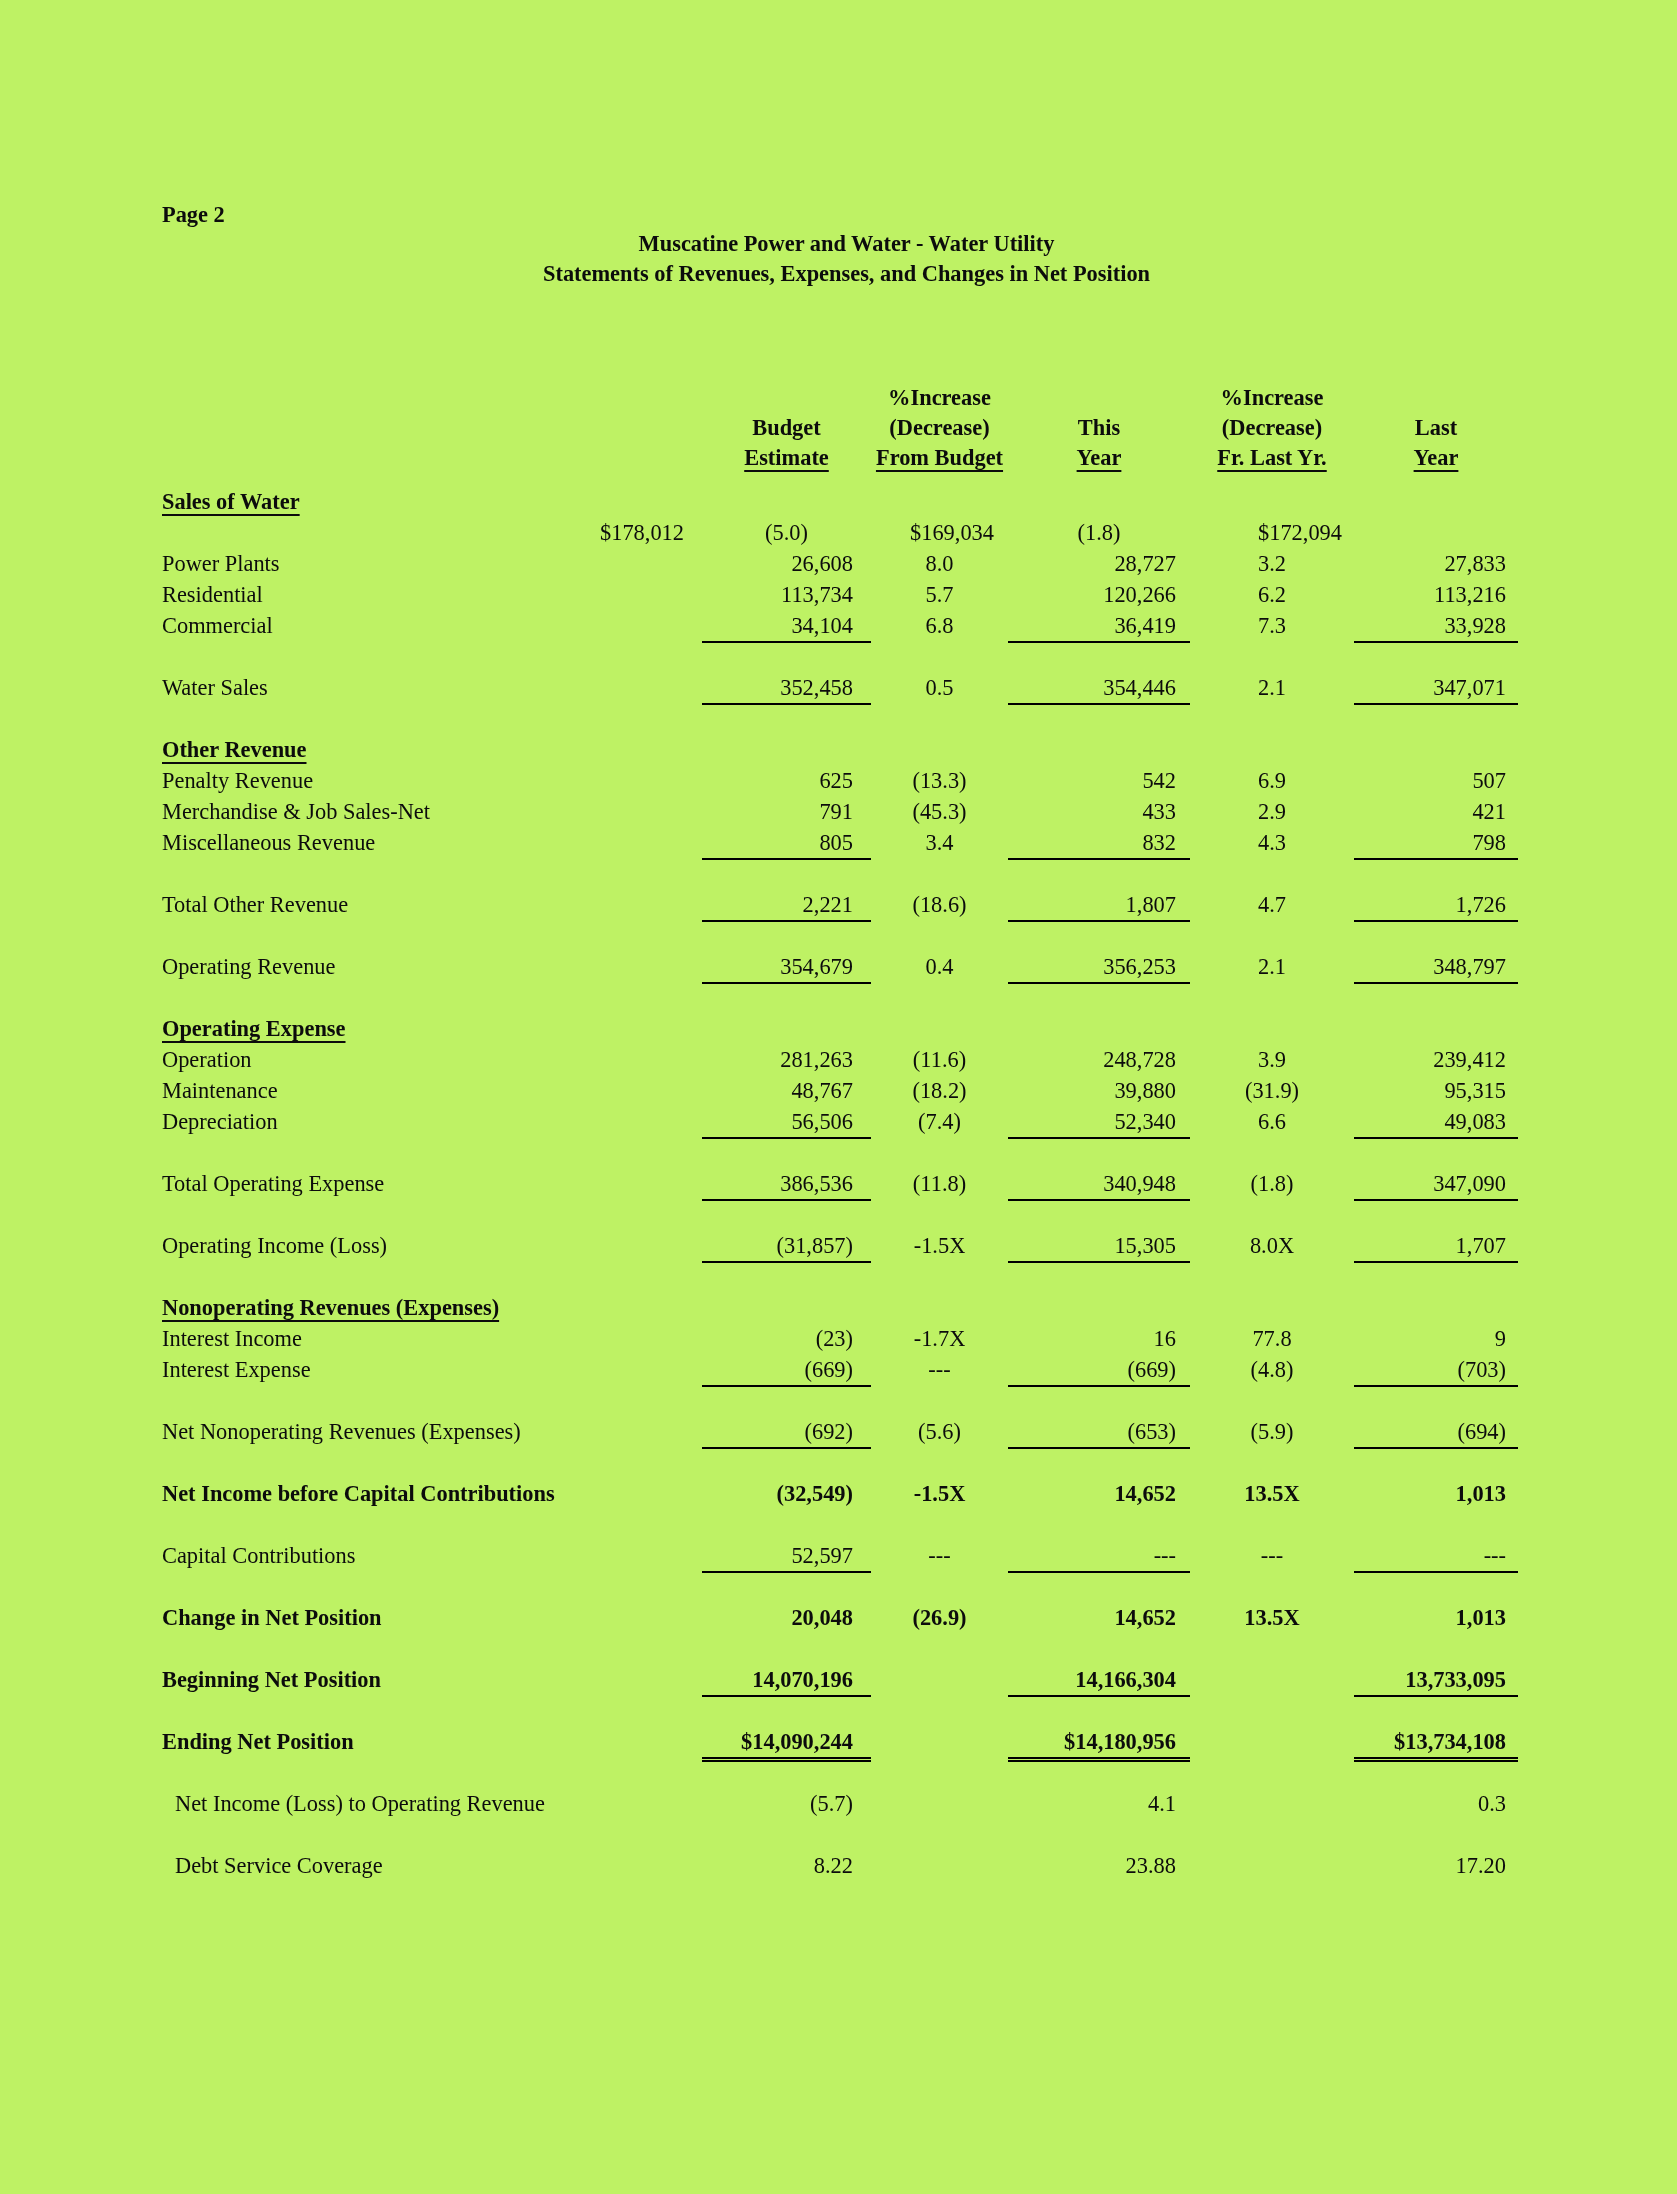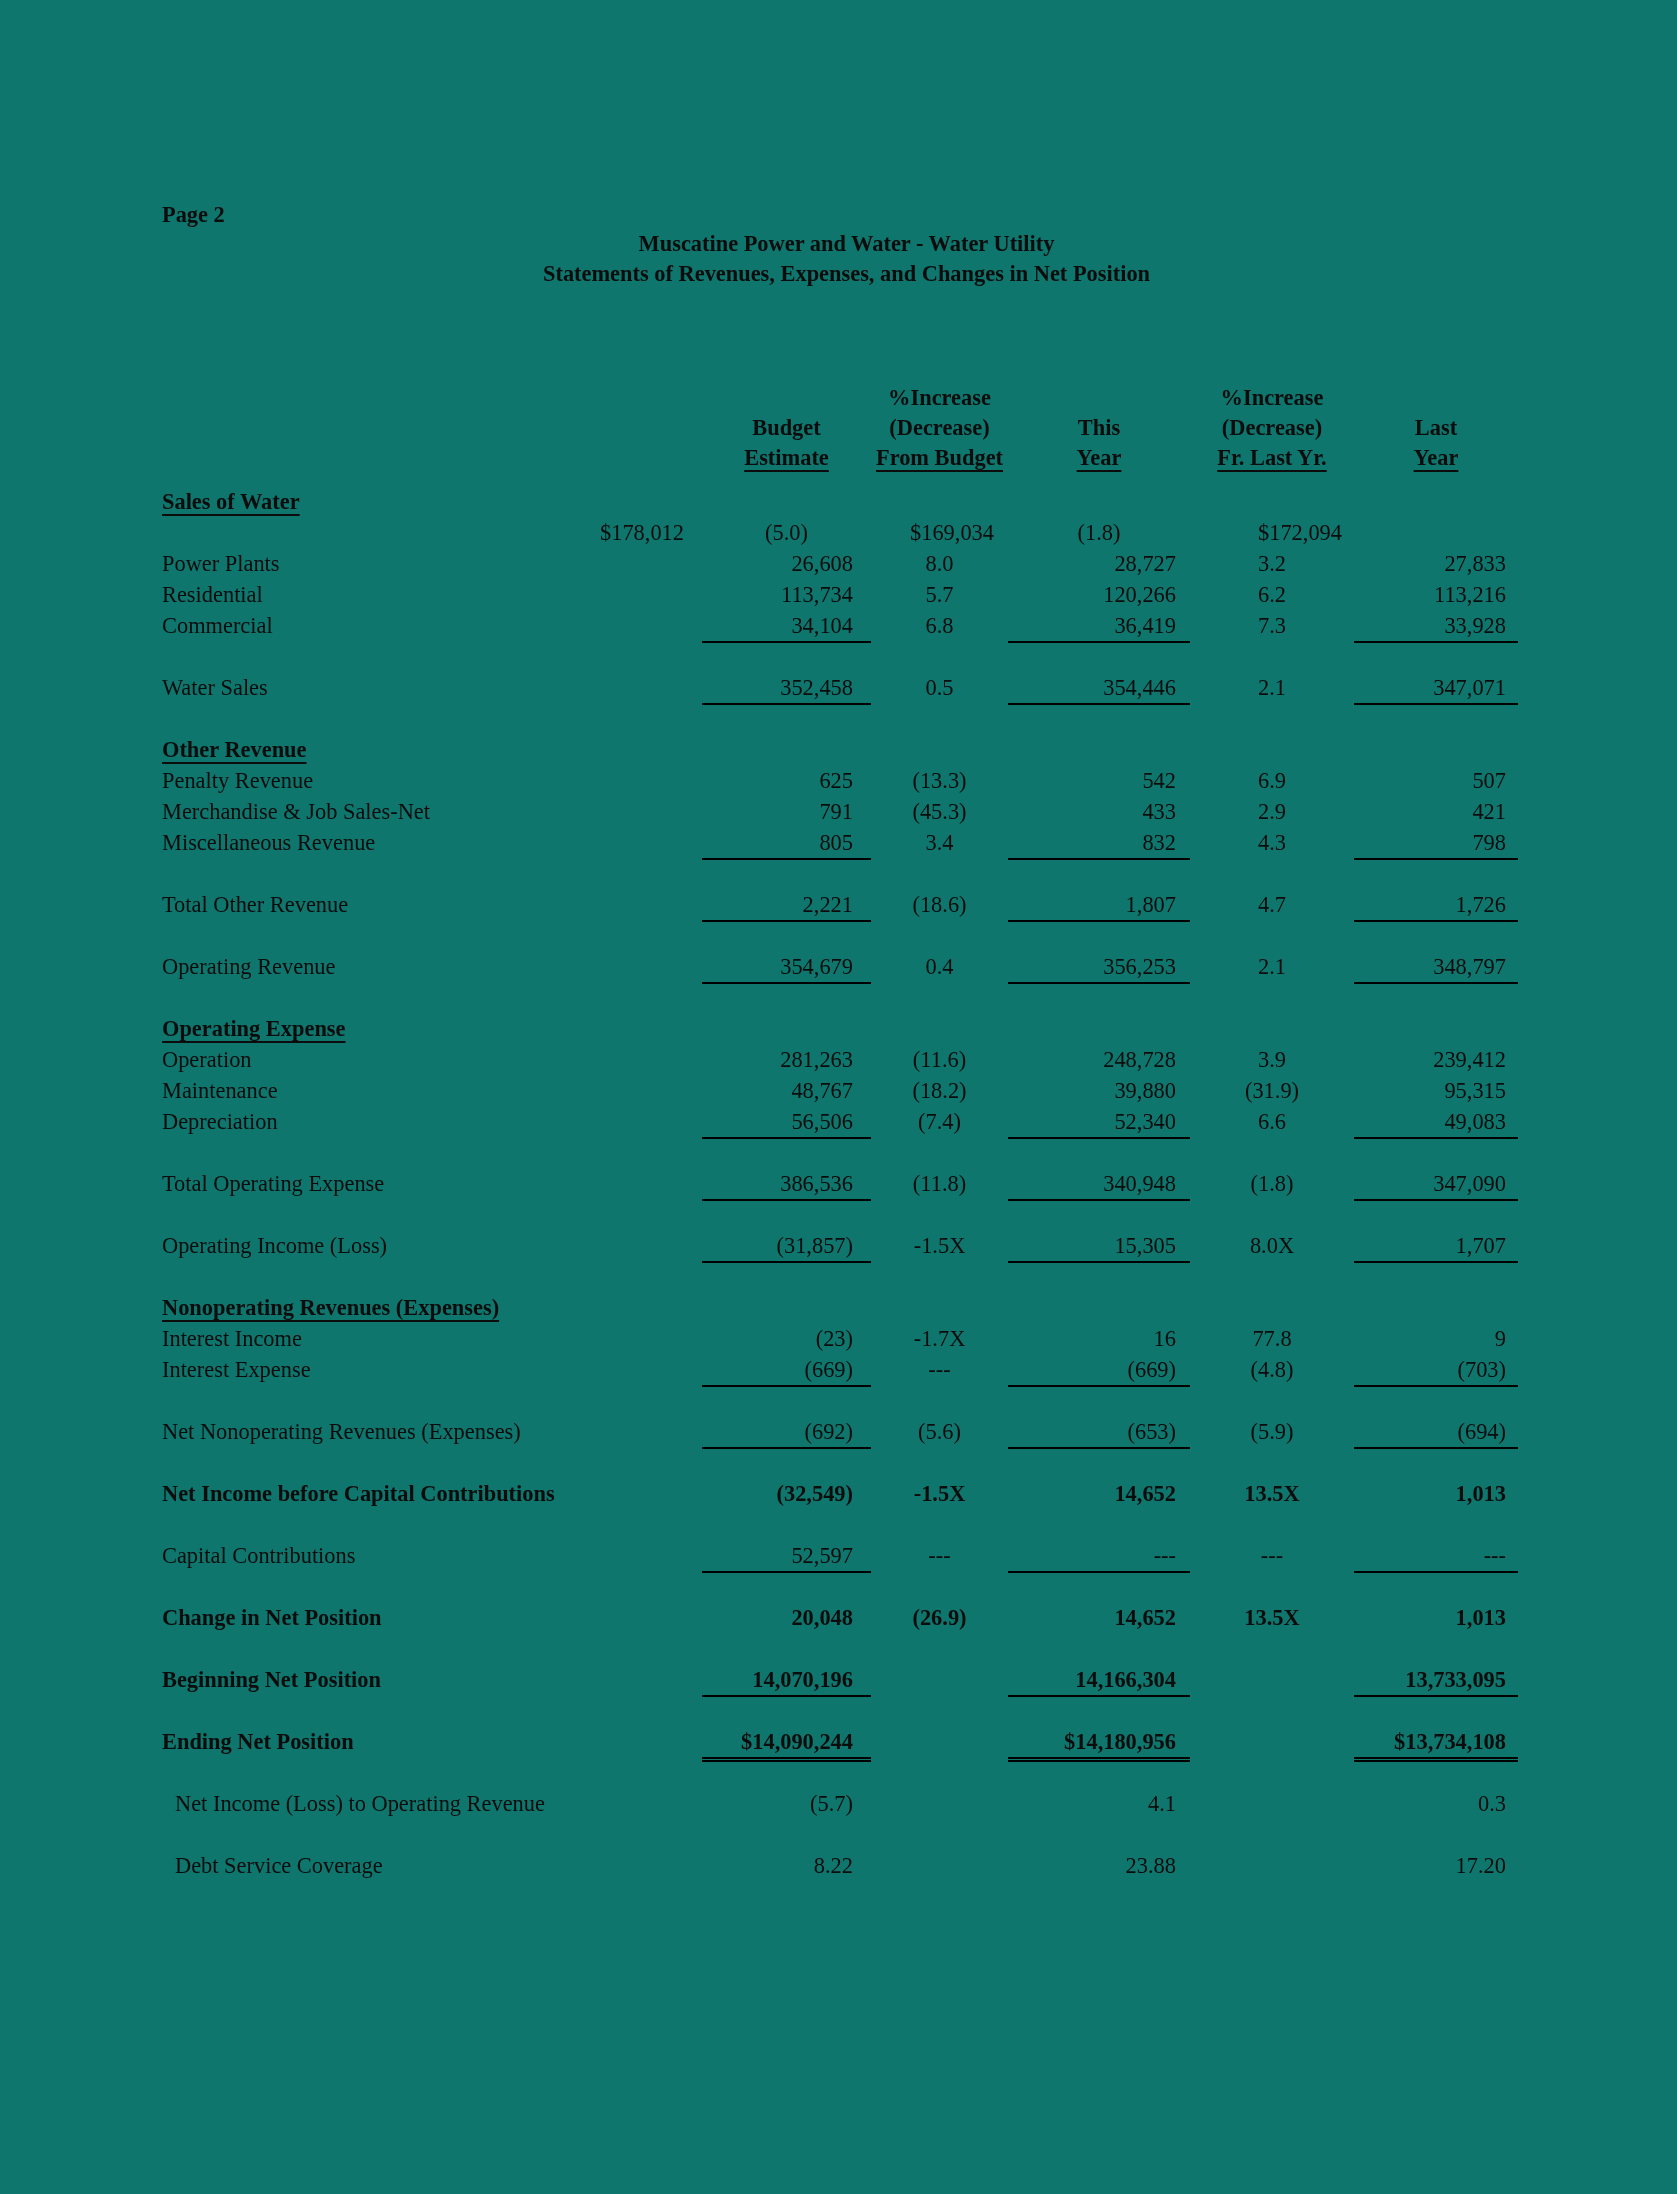--- a/index.html
+++ b/index.html
@@ -1,20 +1,20 @@
 <!DOCTYPE html>
 <html style="font-size:8px"><head>
 <meta charset="utf-8">
 <style>
   * { margin:0; padding:0; box-sizing:border-box; }
   html,body { background:#d9d9d9; }
   .sheet {
     position:relative;
     width:1677px; height:2194px;
-    background:#0f766e;
+    background:#bef264;
     color:#0c0c0c;
     font-family:"Liberation Serif","DejaVu Serif",serif;
     font-size:22.4px;
     overflow:hidden;
   }
   .page-number { position:absolute; left:162px; top:202px; font-weight:700; }
   .titles { position:absolute; left:8px; top:229px; width:100%; text-align:center; font-weight:700; line-height:30px; }
   .twrap { position:absolute; left:162px; top:383px; width:1357px; }
   .grid6 { display:grid; grid-template-columns:540px 169px 137px 182px 164px 164px; }
   .thead { align-items:end; font-weight:700; }

